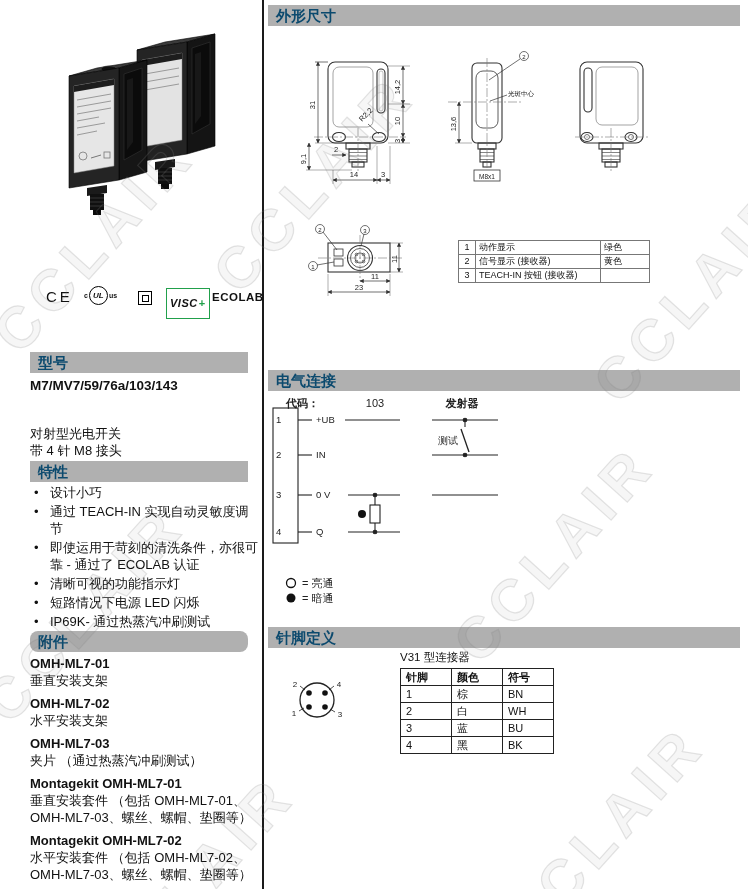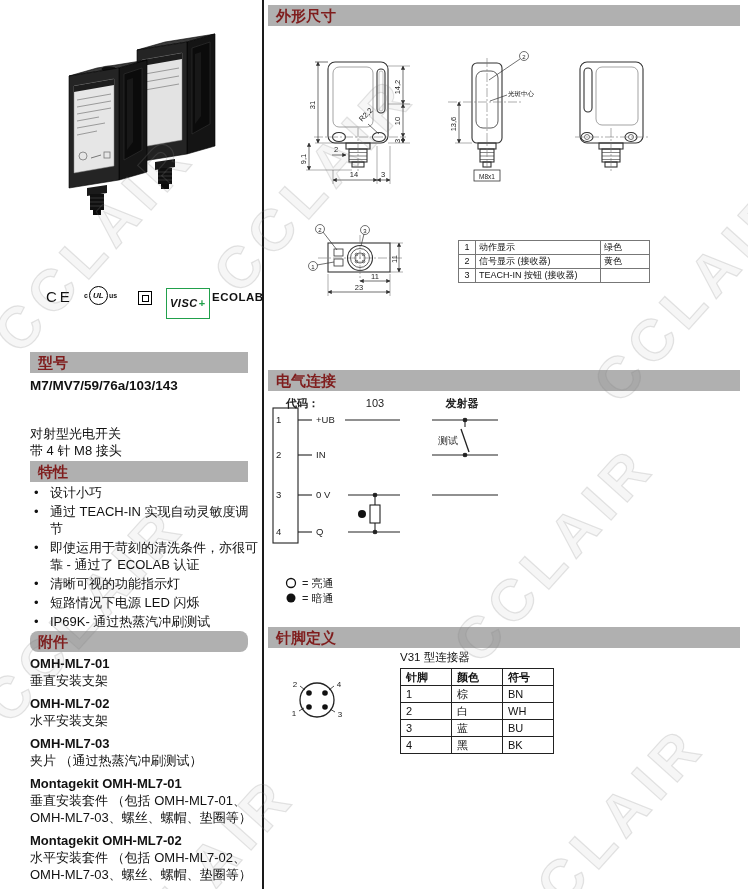--- a/index.html
+++ b/index.html
@@ -1,21 +1,21 @@
 <!DOCTYPE html>
 <html><head>
 <meta charset="utf-8">
 <style>
   html,body{margin:0;padding:0;background:#fff;}
   body{font-family:"Liberation Sans","DejaVu Sans",sans-serif;color:#111;}
   #page{position:relative;width:748px;height:889px;background:#fff;overflow:hidden;}
 
   .vdivider{position:absolute;left:262px;top:0;width:2px;height:889px;background:#1a1a1a;}
 
-  .bar{position:absolute;background:#b0b0b0;color:#7f1d1d;font-weight:bold;
+  .bar{position:absolute;background:#b0b0b0;color:#0c4a6e;font-weight:bold;
        font-size:15px;line-height:17px;padding:2px 8px;box-sizing:border-box;}
   .bar-left{left:30px;width:218px;}
   .bar-right{left:268px;width:472px;}
 
   .txtblock{position:absolute;font-size:13px;line-height:17px;}
   .bold{font-weight:bold;}
 
   
   .feat-list{position:absolute;left:30px;top:484px;width:228px;margin:0;padding:0;list-style:none;}
   .feat-list li{position:relative;padding-left:20px;font-size:13px;line-height:17px;margin-bottom:2px;}

